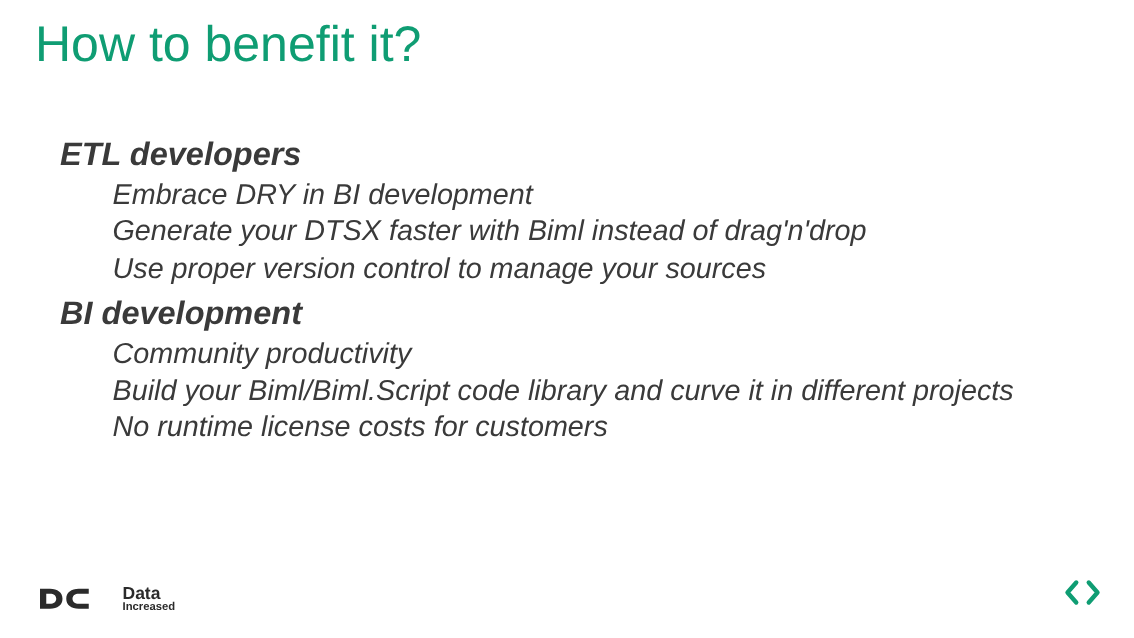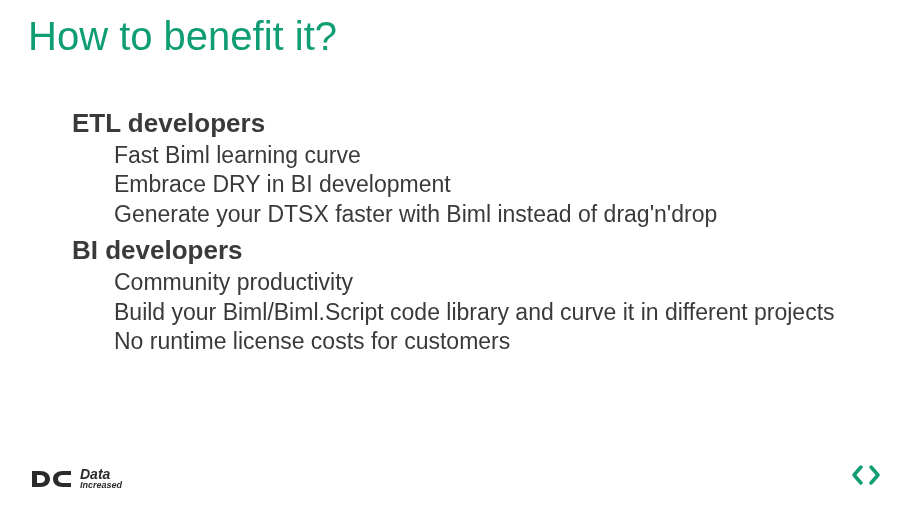--- a/index.html
+++ b/index.html
@@ -23,23 +23,24 @@
   .title {
     position: absolute;
     left: 28px;
     top: 14px;
     font-size: 40px;
     font-weight: 400;
     color: #0f9d73;
   }
   .content {
     position: absolute;
-    left: 72px;
+    left: 48px;
     top: 108px;
     right: 40px;
+    font-style: italic;
   }
   .subhead {
     font-size: 26px;
     font-weight: 700;
     color: #3a3a3a;
     margin-top: 0;
     margin-bottom: 2px;
   }
   .subhead.second {
     margin-top: 4px;
@@ -62,23 +63,22 @@
     align-items: center;
   }
   .dc-logo {
     display: flex;
     align-items: center;
   }
   .dc-mark svg {
     display: block;
   }
   .dc-text {
-    margin-left: 6px;
+    margin-left: 24px;
     line-height: 1;
-    font-style: italic;
   }
   .dc-text .big {
     font-size: 14px;
     font-weight: 700;
     color: #2b2b2b;
     display: block;
   }
   .dc-text .small {
     font-size: 9px;
     font-weight: 600;
@@ -95,26 +95,26 @@
 <body>
 
 <div class="slide">
 
   <div class="title">How to benefit it?</div>
 
   <div class="content">
 
     <div class="subhead">ETL developers</div>
     <div class="items">
-      <div class="item">Fast Biml learning curve</div>
       <div class="item">Embrace DRY in BI development</div>
       <div class="item">Generate your DTSX faster with Biml instead of drag'n'drop</div>
+      <div class="item">Use proper version control to manage your sources</div>
     </div>
 
-    <div class="subhead second">BI developers</div>
+    <div class="subhead second">BI development</div>
     <div class="items">
       <div class="item">Community productivity</div>
       <div class="item">Build your Biml/Biml.Script code library and curve it in different projects</div>
       <div class="item">No runtime license costs for customers</div>
     </div>
 
   </div>
 
   <div class="footer">
     <div class="dc-logo">

